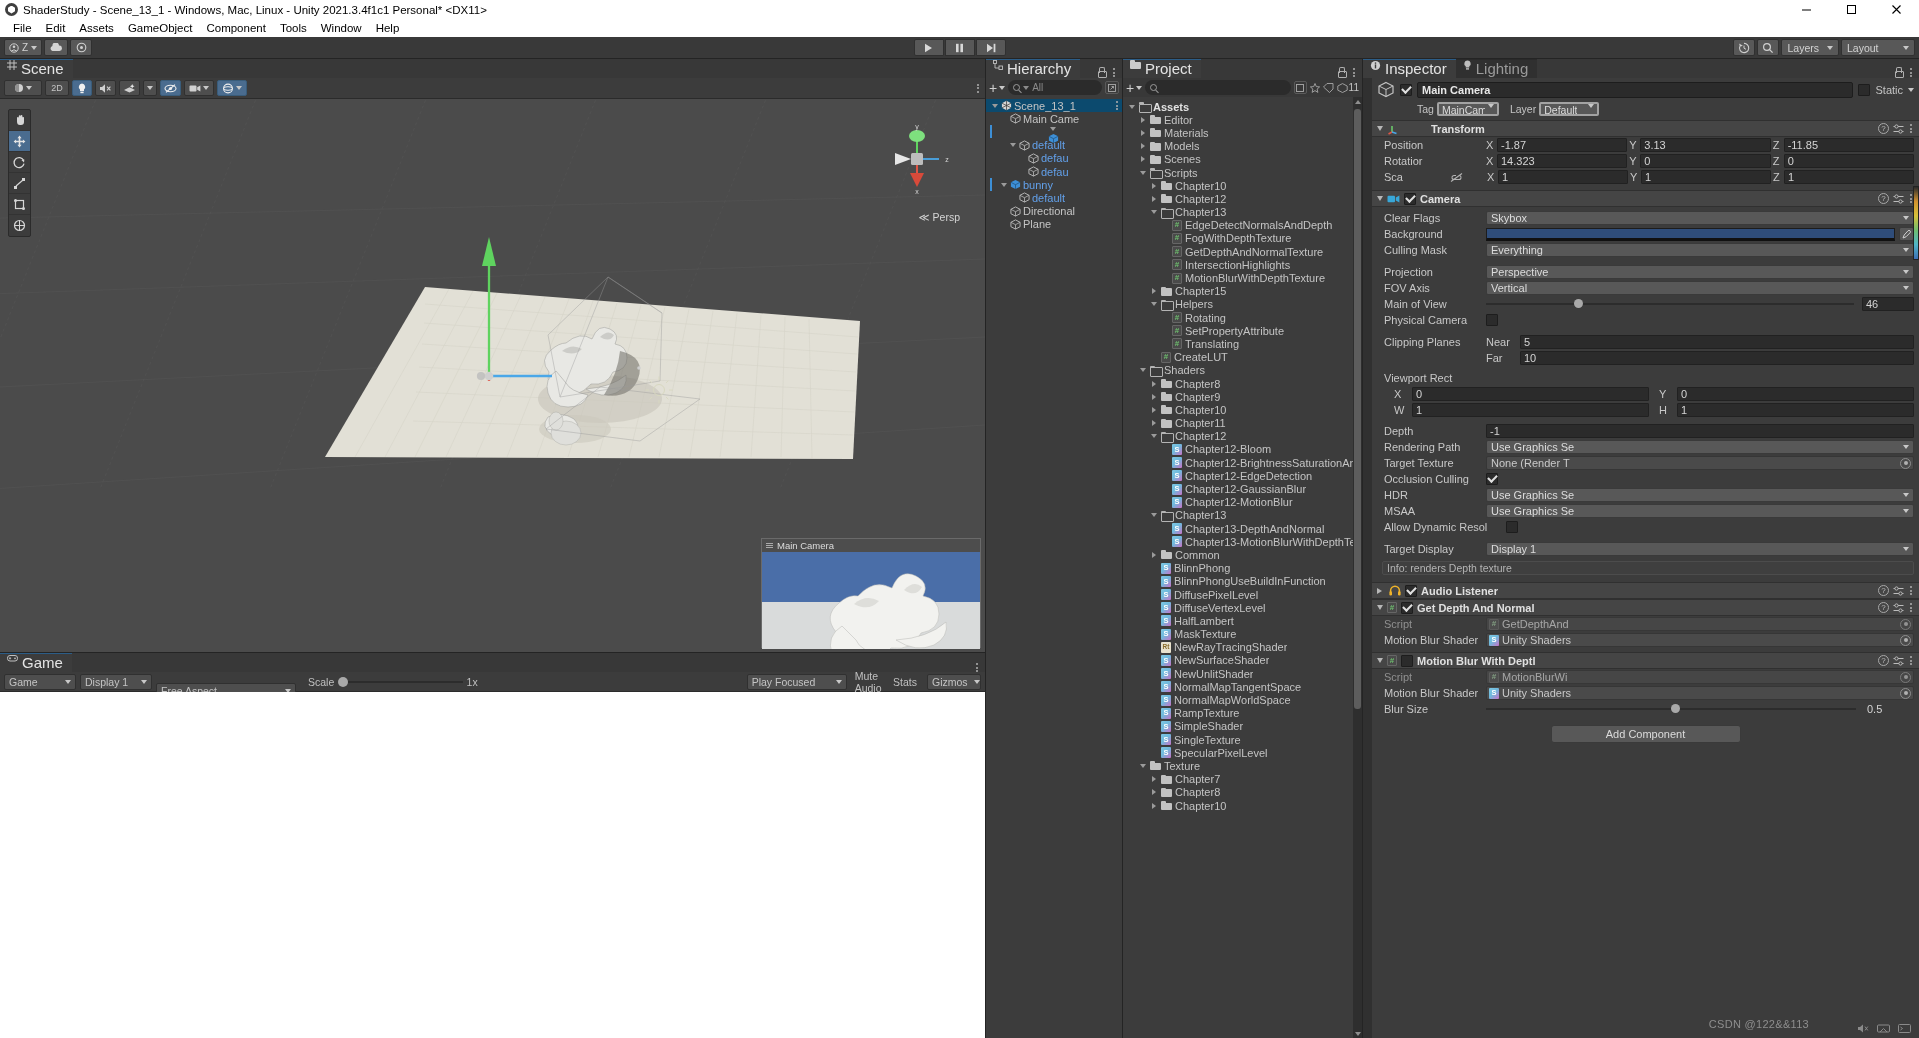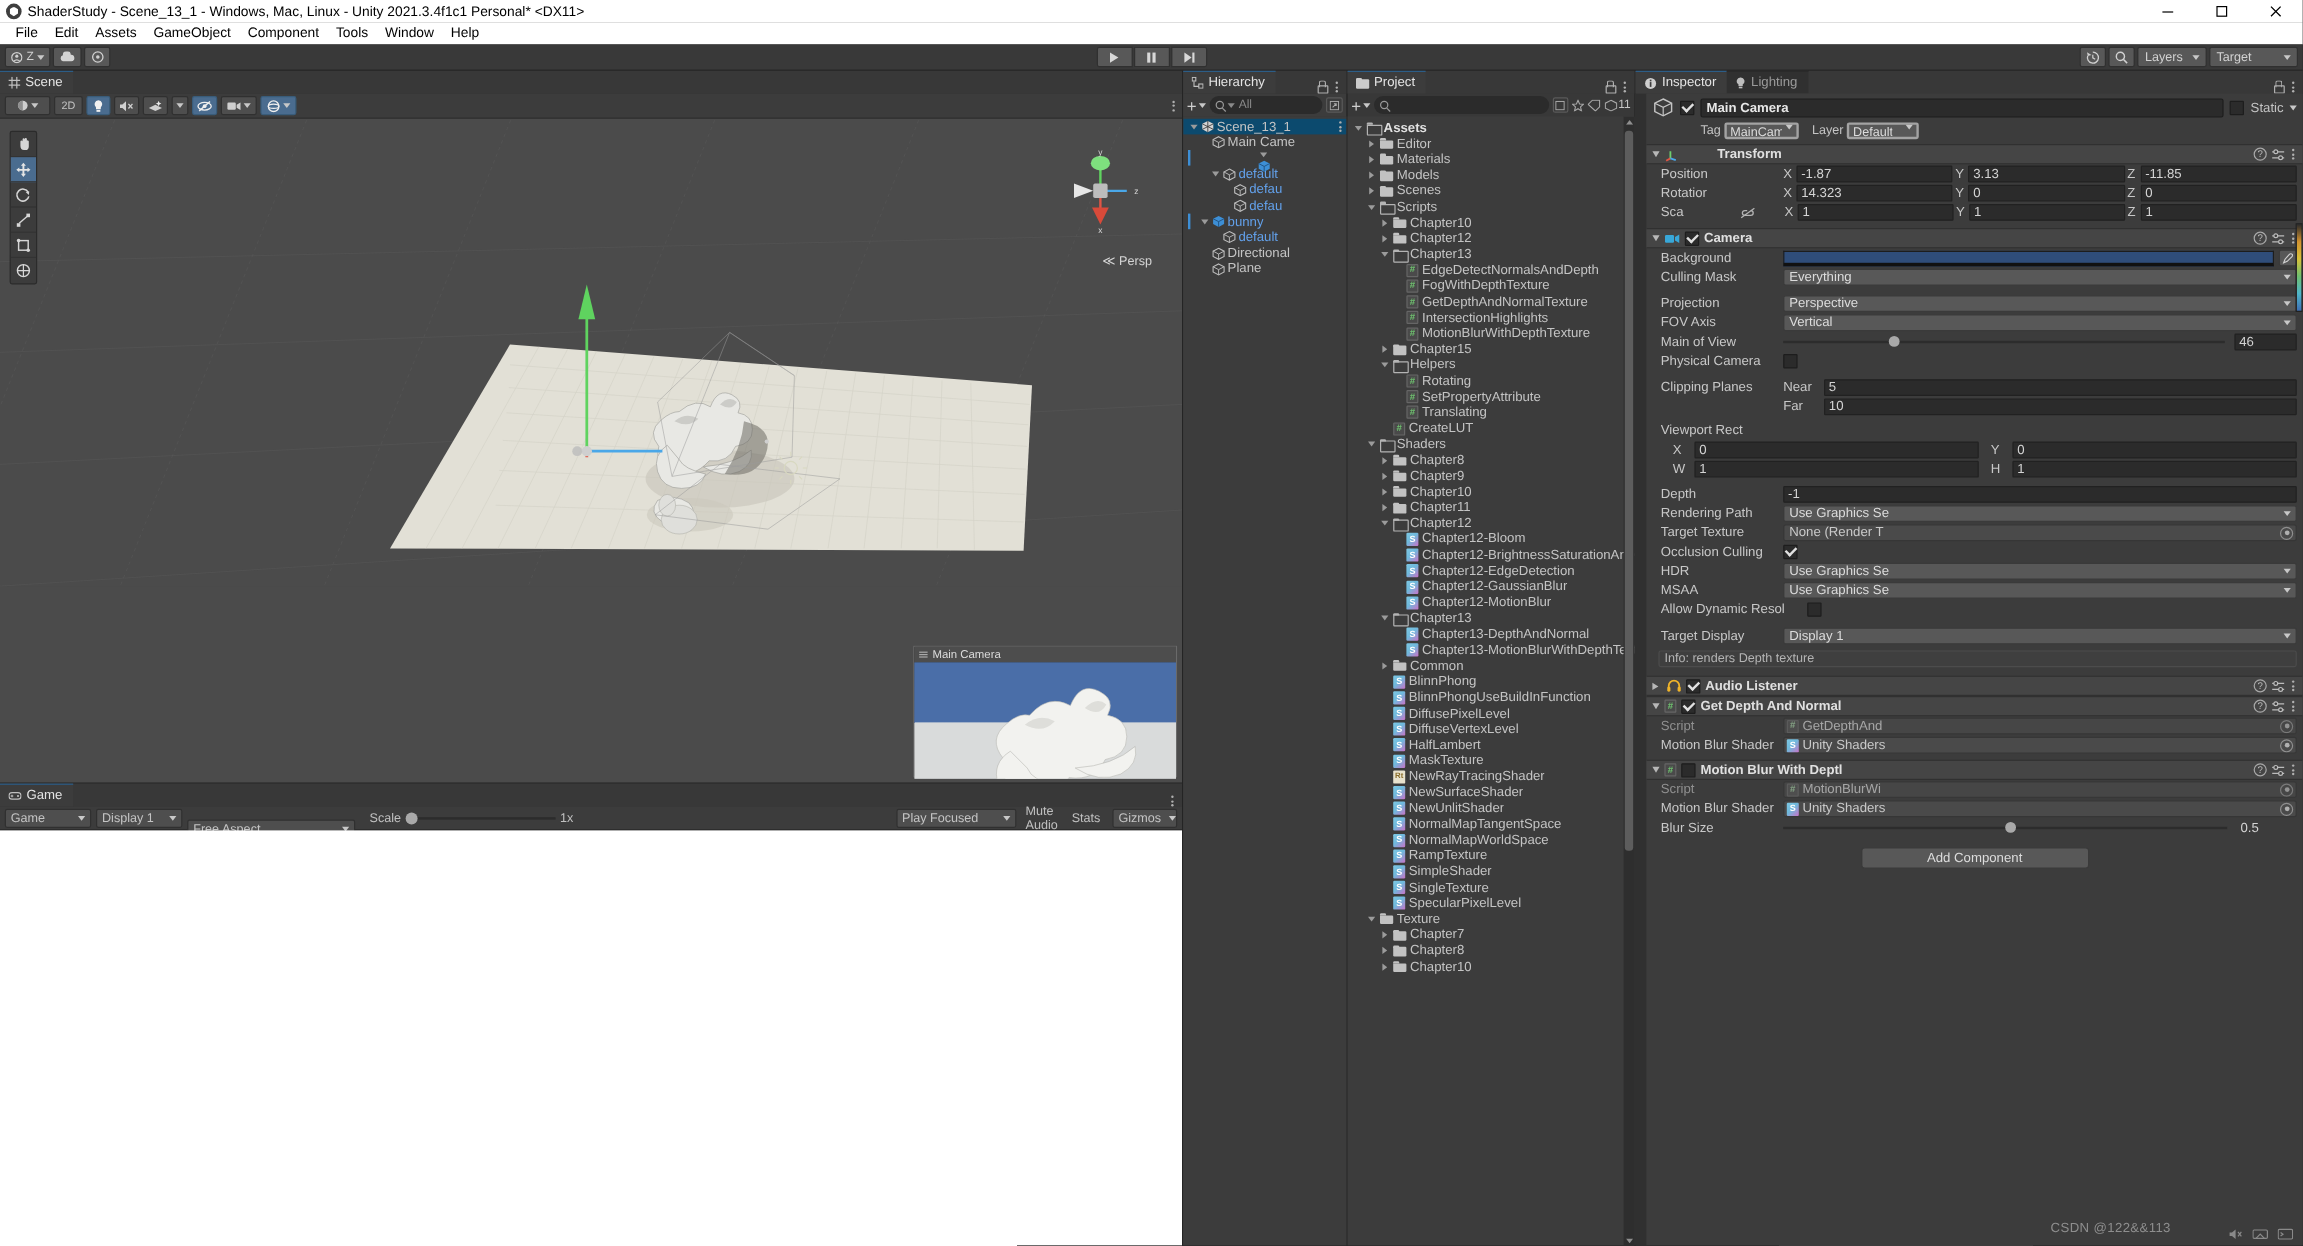--- a/index.html
+++ b/index.html
@@ -64,22 +64,22 @@
   
   .body { flex: 1; display: flex; min-height: 0; background:#383838; }
   .col-left { width: 985px; display:flex; flex-direction:column; min-width:0; }
   .col-hier { width: 137px; display:flex; flex-direction:column; border-left:1px solid #242424; }
   .col-proj { width: 240px; display:flex; flex-direction:column; border-left:1px solid #242424; }
   .col-insp { flex:1; display:flex; flex-direction:column; border-left:1px solid #242424; min-width:0;}
 
   
   .tabrow { height: 19px; background:#383838; display:flex; align-items:flex-end; position:relative; flex:none; }
   .ptab {
-    height: 19px; padding: 0 9px 0 7px; display:flex; align-items:center; gap:4px;
-    background:#3c3c3c; font-size:11px; color:#b8b8b8; border-top:1px solid #2a2a2a;
+    height: 19px; padding: 0 9px 0 7px; display:flex; align-items:flex-start; gap:4px;
+    background:#3c3c3c; font-size:15px; color:#b8b8b8; border-top:1px solid #2a2a2a;
   }
   .ptab.active { background:#3c3c3c; color:#e4e4e4; border-top:1px solid #2c5d87; }
   .ptab.inactive { background:#303030; color:#9a9a9a; }
   .tabrow-right { margin-left:auto; display:flex; align-items:center; gap:5px; padding-right:5px; color:#a8a8a8;}
   .lockico { width:9px; height:11px; position:relative; }
   .lockico::before { content:""; position:absolute; left:1px; bottom:0; width:7px; height:5px; border:1px solid #b0b0b0; border-radius:1px;}
   .lockico::after { content:""; position:absolute; left:2.3px; top:0px; width:4px; height:5px; border:1px solid #b0b0b0; border-bottom:none; border-radius:2px 2px 0 0;}
   .kebab { display:flex; flex-direction:column; gap:1.5px; padding:0 2px; }
   .kebab i { width:2px; height:2px; background:#b0b0b0; border-radius:50%; display:block;}
 
@@ -319,21 +319,21 @@
         <svg width="12" height="12" viewBox="0 0 12 12">
             <circle cx="5" cy="5" r="3.4" fill="none" stroke="#d0d0d0" stroke-width="1.2"></circle>
             <path d="M7.6 7.6 L10.6 10.6" stroke="#d0d0d0" stroke-width="1.3"></path>
           </svg>
       </div>
       <div class="tb-dd">
         <span>Layers</span>
         <span class="caret"></span>
       </div>
       <div class="tb-dd" style="min-width:74px;">
-        <span>Target</span>
+        <span>Layout</span>
         <span class="caret" style="margin-left:auto;"></span>
       </div>
     </div>
   </div>
 
   <div class="body">
 
     <div class="col-left">
 
       <div class="scene-wrap">
@@ -1365,20 +1365,27 @@
                   <circle cx="7.5" cy="7.5" r="1.6" fill="#3c3c3c" stroke="#bcbcbc"></circle>
                 </svg>
               <span class="kebab">
                   <i></i>
                   <i></i>
                   <i></i>
                 </span>
             </span>
           </div>
 
+          <div class="prop" style="margin-top:3px;">
+            <span class="plbl">Clear Flags</span>
+            <div class="ddf" style="flex:1;">
+              <span>Skybox</span>
+                <span class="caret"></span>
+            </div>
+          </div>
           <div class="prop">
             <span class="plbl">Background</span>
             <div class="colorbar"></div>
             <div class="eyedrop">
               <svg width="9" height="9" viewBox="0 0 9 9">
                   <path d="M6 0.8 a1.4 1.4 0 0 1 2 2 L4 6.8 L1 8 L2.2 5Z" fill="none" stroke="#cfcfcf" stroke-width="1"></path>
                 </svg>
             </div>
           </div>
           <div class="prop">

